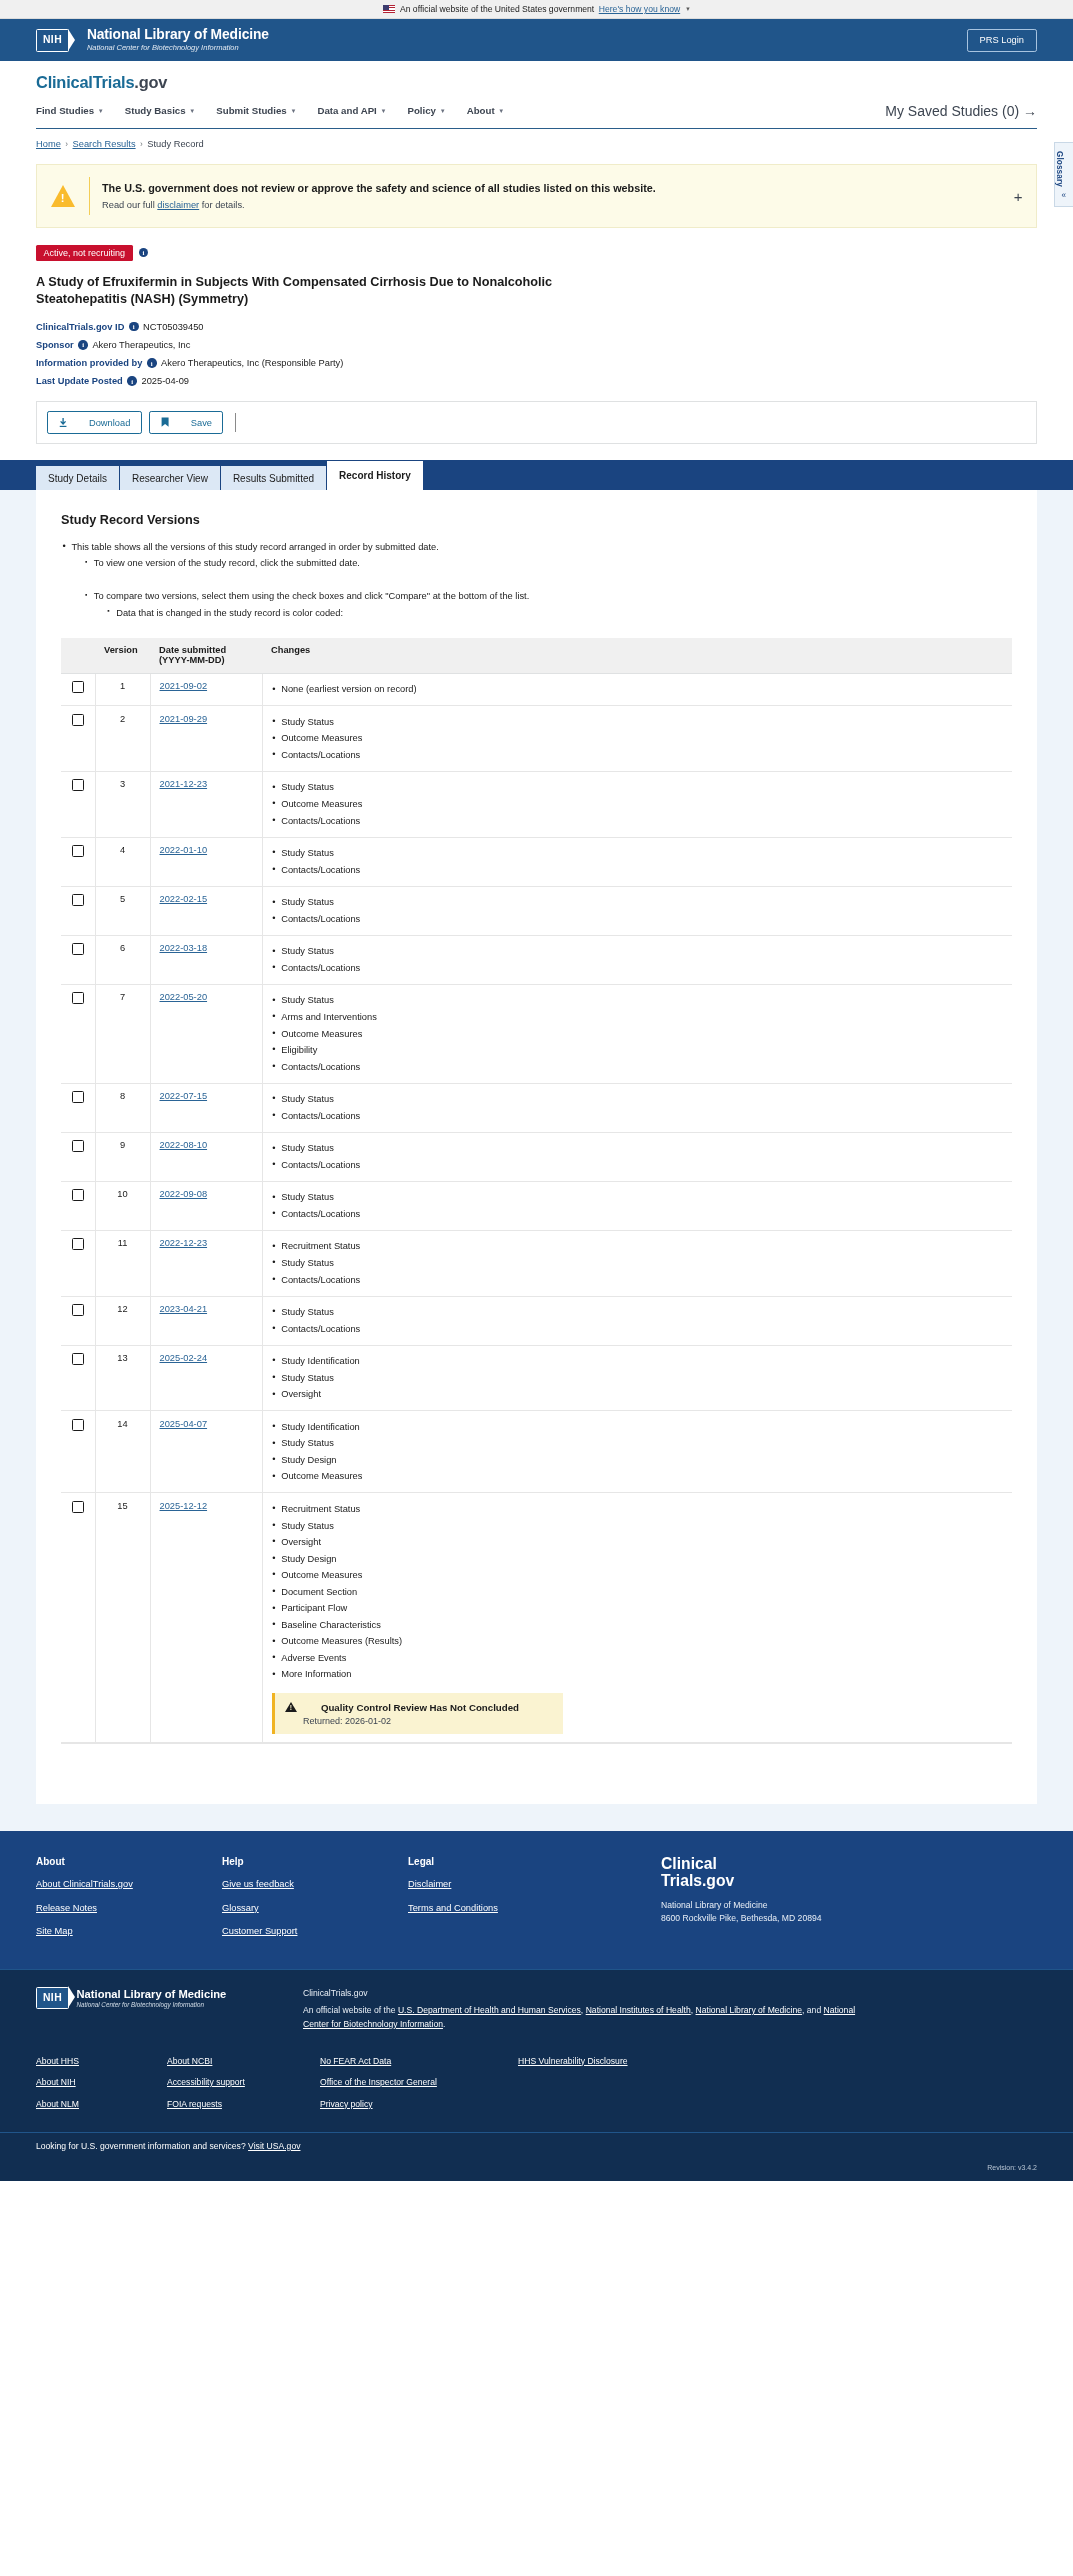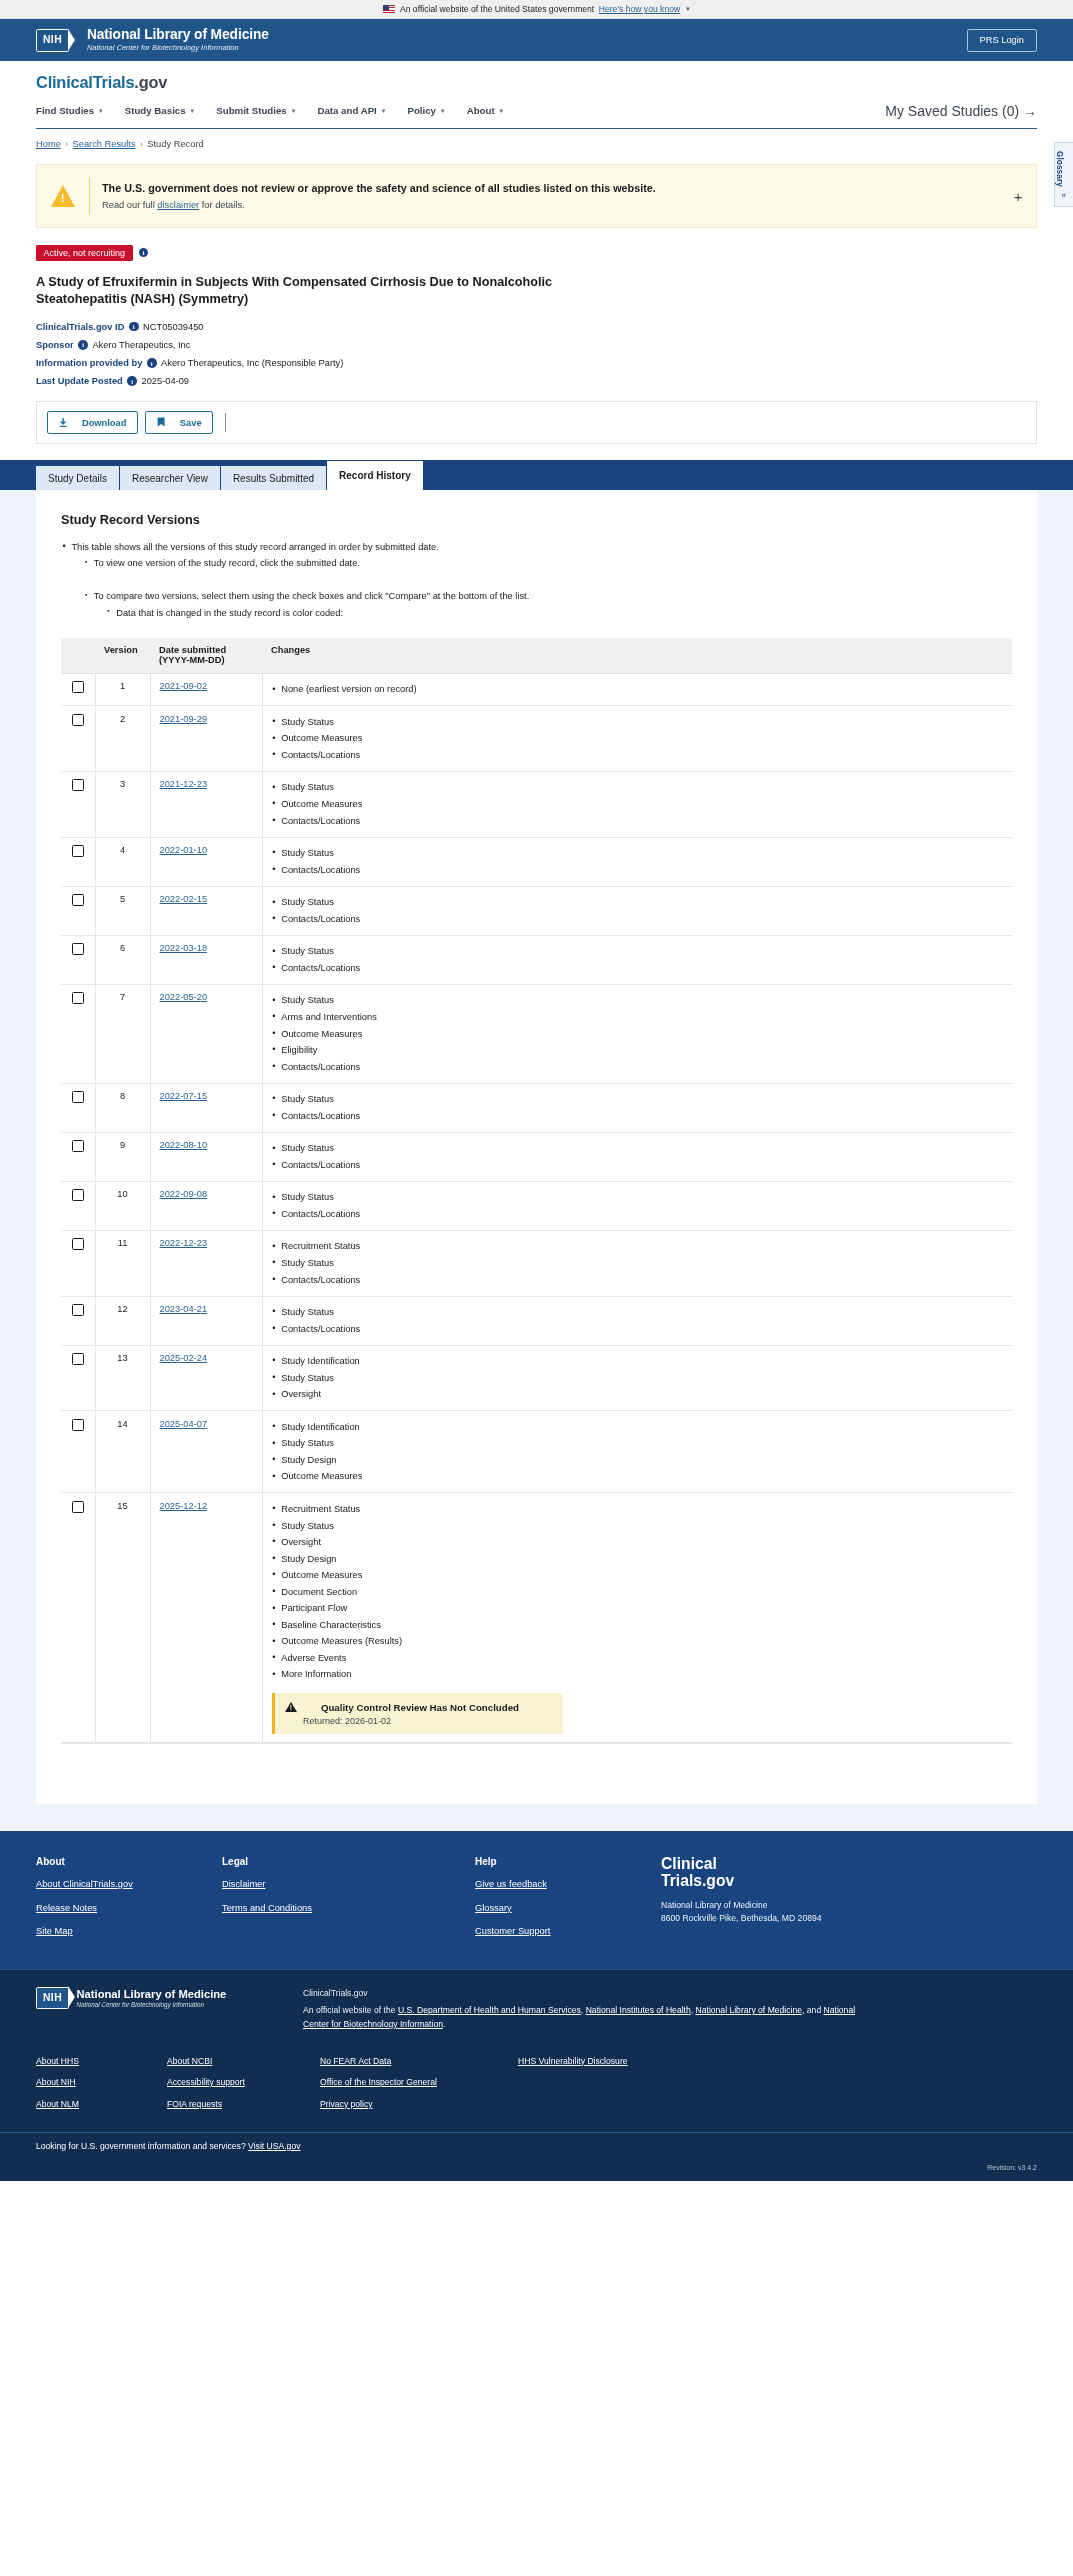--- a/index.html
+++ b/index.html
@@ -257,27 +257,27 @@
     padding: 9px 10.4px;
     display: flex;
     align-items: center;
     gap: 7.5px;
   }
   .btn-outline {
     border: 1.5px solid #1a6b96;
     background: #fff;
     color: #1a6b96;
     font-size: 9.3px;
-    font-weight: bold;
+    font-weight: normal;
     padding: 5.2px 10.4px;
     border-radius: 2.2px;
     cursor: pointer;
     display: flex;
     align-items: center;
-    gap: 15px;
+    gap: 22px;
     font-family: inherit;
   }
   .action-divider { width: 0.7px; height: 19.4px; background: #8a8a8a; margin-left: 4.5px; }
 
   
   .tabs-wrap {
     margin-top: 16.4px;
     background: #1a4480;
     padding: 0 36px;
     display: flex;
@@ -881,33 +881,33 @@
 
 <div class="footer-main">
   <div class="fcol c1">
     <h3>About</h3>
     <ul>
       <li><a>About ClinicalTrials.gov</a></li>
       <li><a>Release Notes</a></li>
       <li><a>Site Map</a></li>
     </ul>
   </div>
-  <div class="fcol c3">
-    <h3>Legal</h3>
-    <ul>
-      <li><a>Disclaimer</a></li>
-      <li><a>Terms and Conditions</a></li>
-    </ul>
-  </div>
   <div class="fcol c2">
     <h3>Help</h3>
     <ul>
       <li><a>Give us feedback</a></li>
       <li><a>Glossary</a></li>
       <li><a>Customer Support</a></li>
+    </ul>
+  </div>
+  <div class="fcol c3">
+    <h3>Legal</h3>
+    <ul>
+      <li><a>Disclaimer</a></li>
+      <li><a>Terms and Conditions</a></li>
     </ul>
   </div>
   <div class="fcol c4">
     <div class="footer-brand">
       <div>Clinical</div>
       <div>Trials.gov</div>
     </div>
     <div class="footer-addr">
       <div>National Library of Medicine</div>
       <div>8600 Rockville Pike, Bethesda, MD 20894</div>

